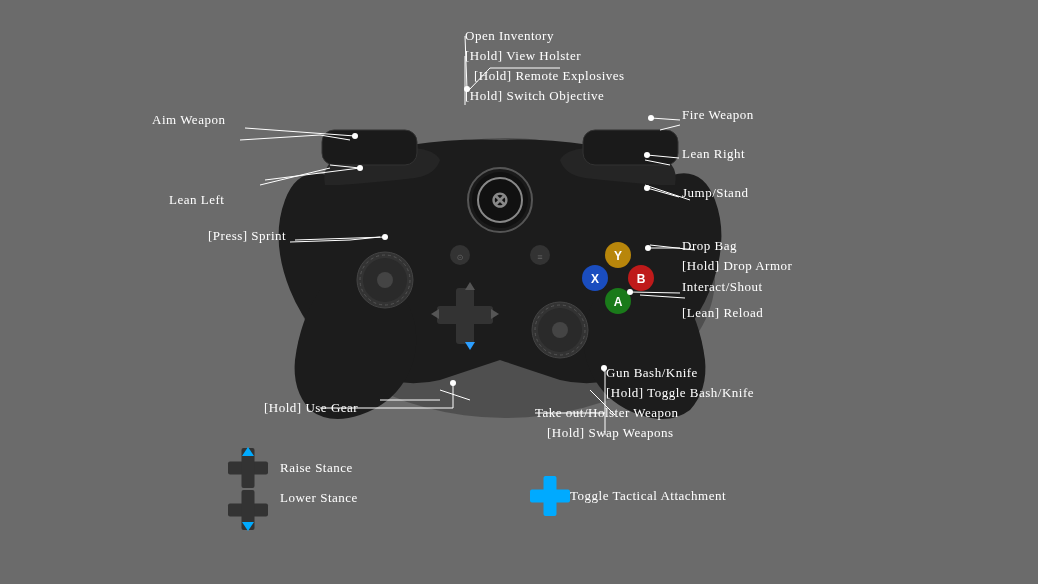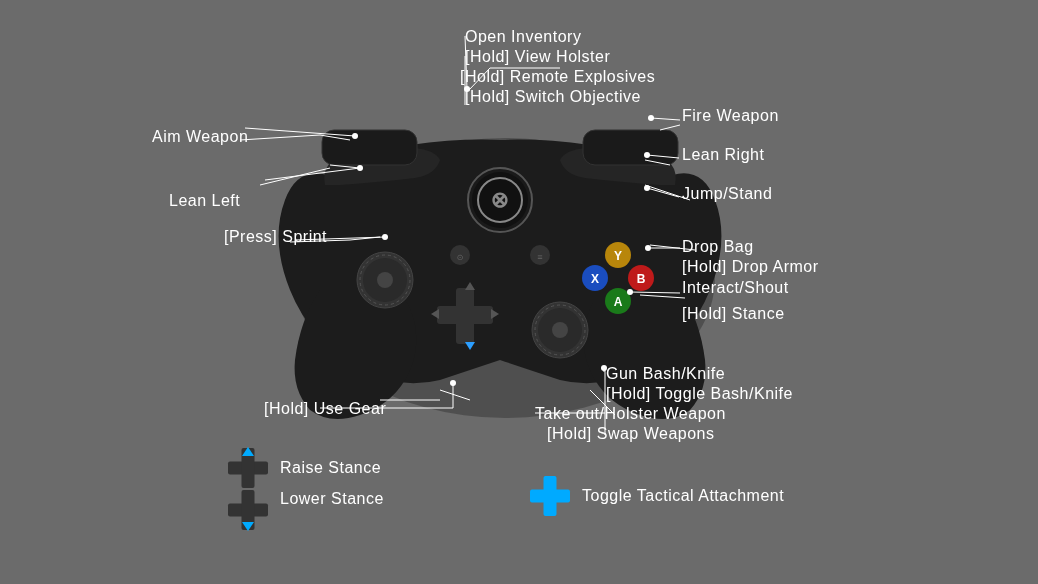--- a/index.html
+++ b/index.html
@@ -8,24 +8,25 @@
       height: 584px;
       background-color: #6b6b6b;
       position: relative;
       overflow: hidden;
       font-family: 'Arial', sans-serif;
     }
 
     .label {
       position: absolute;
       color: white;
-      font-size: 16px;
+      font-size: 13px;
       font-weight: 400;
       white-space: nowrap;
       letter-spacing: 0.5px;
+      font-family: Liberation Serif, serif;
     }
 
     
     svg.overlay {
       position: absolute;
       top: 0; left: 0;
       width: 1038px;
       height: 584px;
       pointer-events: none;
     }
@@ -163,36 +164,36 @@
   <line x1="640" y1="295" x2="685" y2="298"></line>
 
   <line x1="440" y1="390" x2="470" y2="400"></line>
   <line x1="380" y1="400" x2="440" y2="400"></line>
 
   <line x1="590" y1="390" x2="615" y2="415"></line>
 </svg>
 
 <div class="label" style="left:465px; top:28px;">Open Inventory</div>
 <div class="label" style="left:465px; top:48px;">[Hold] View Holster</div>
-<div class="label" style="left:460px; top:68px;">[Hold] Remote Explosives</div>
+<div class="label" style="left:474px; top:68px;">[Hold] Remote Explosives</div>
 <div class="label" style="left:465px; top:88px;">[Hold] Switch Objective</div>
 
-<div class="label" style="left:152px; top:128px;">Aim Weapon</div>
+<div class="label" style="left:152px; top:112px;">Aim Weapon</div>
 <div class="label" style="left:169px; top:168px;margin-top:24px;">Lean Left</div>
-<div class="label" style="left:190px; top:228px;padding-left:34px;">[Press] Sprint</div>
+<div class="label" style="left:174px; top:228px;padding-left:34px;">[Press] Sprint</div>
 
 <div class="label" style="left:682px; top:107px;">Fire Weapon</div>
 <div class="label" style="left:682px; top:146px;">Lean Right</div>
 <div class="label" style="left:682px; top:185px;">Jump/Stand</div>
 
 <div class="label" style="left:682px; top:238px;">Drop Bag</div>
 <div class="label" style="left:682px; top:258px;">[Hold] Drop Armor</div>
 
 <div class="label" style="left:682px; top:279px;text-align:center;">Interact/Shout</div>
-<div class="label" style="left:682px; top:305px;">[Hold] Stance</div>
+<div class="label" style="left:682px; top:305px;">[Lean] Reload</div>
 
 <div class="label" style="left:606px; top:365px;">Gun Bash/Knife</div>
 <div class="label" style="left:606px; top:385px;">[Hold] Toggle Bash/Knife</div>
 <div class="label" style="left:535px; top:405px;">Take out/Holster Weapon</div>
 <div class="label" style="left:535px; top:425px;margin-left:12px;">[Hold] Swap Weapons</div>
 
 <div class="label" style="left:264px; top:400px;">[Hold] Use Gear</div>
 
 <div style="position:absolute; bottom:96px; left:228px; display:flex; align-items:center; gap:12px;">
   <div style="position:relative; width:40px; height:40px;">
@@ -207,21 +208,21 @@
 <div style="position:absolute; bottom:54px; left:228px; display:flex; gap:12px;">
   <div style="position:relative; width:40px; height:40px;">
     <div style="position:absolute; top:50%; left:0; transform:translateY(-50%); width:40px; height:13px; background:#333; border-radius:2px;"></div>
     <div style="position:absolute; left:50%; top:0; transform:translateX(-50%); width:13px; height:40px; background:#333; border-radius:2px;"></div>
 
     <div style="position:absolute; left:50%; bottom:-1px; transform:translateX(-50%); width:0; height:0; border-left:6px solid transparent; border-right:6px solid transparent; border-top:9px solid #00aaff;"></div>
   </div>
   <span class="label" style="position:static;">Lower Stance</span>
 </div>
 
-<div style="position:absolute; bottom:68px; left:530px; display:flex; align-items:center; gap:12px;">
+<div style="position:absolute; bottom:68px; left:530px; display:flex; align-items:center; ">
   <div style="position:relative; width:40px; height:40px;">
     <div style="position:absolute; top:50%; left:0; transform:translateY(-50%); width:40px; height:13px; background:#00aaff; border-radius:2px;"></div>
     <div style="position:absolute; left:50%; top:0; transform:translateX(-50%); width:13px; height:40px; background:#00aaff; border-radius:2px;"></div>
   </div>
   <span class="label" style="position:static;">Toggle Tactical Attachment</span>
 </div>
 
 <svg style="position:absolute;top:0;left:0;width:1038px;height:584px;pointer-events:none;">
 
   <circle cx="355" cy="136" r="3" fill="white"></circle>

